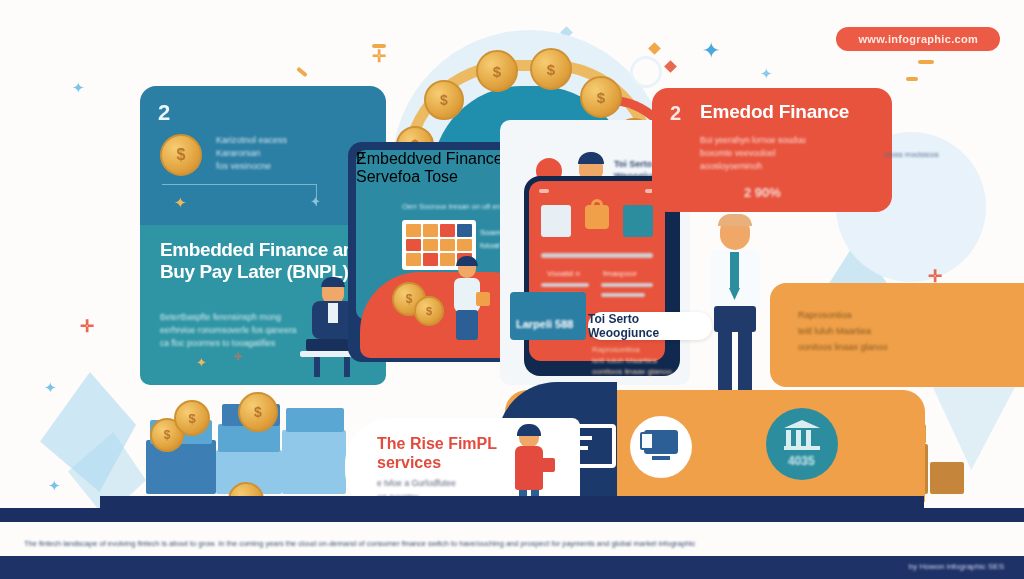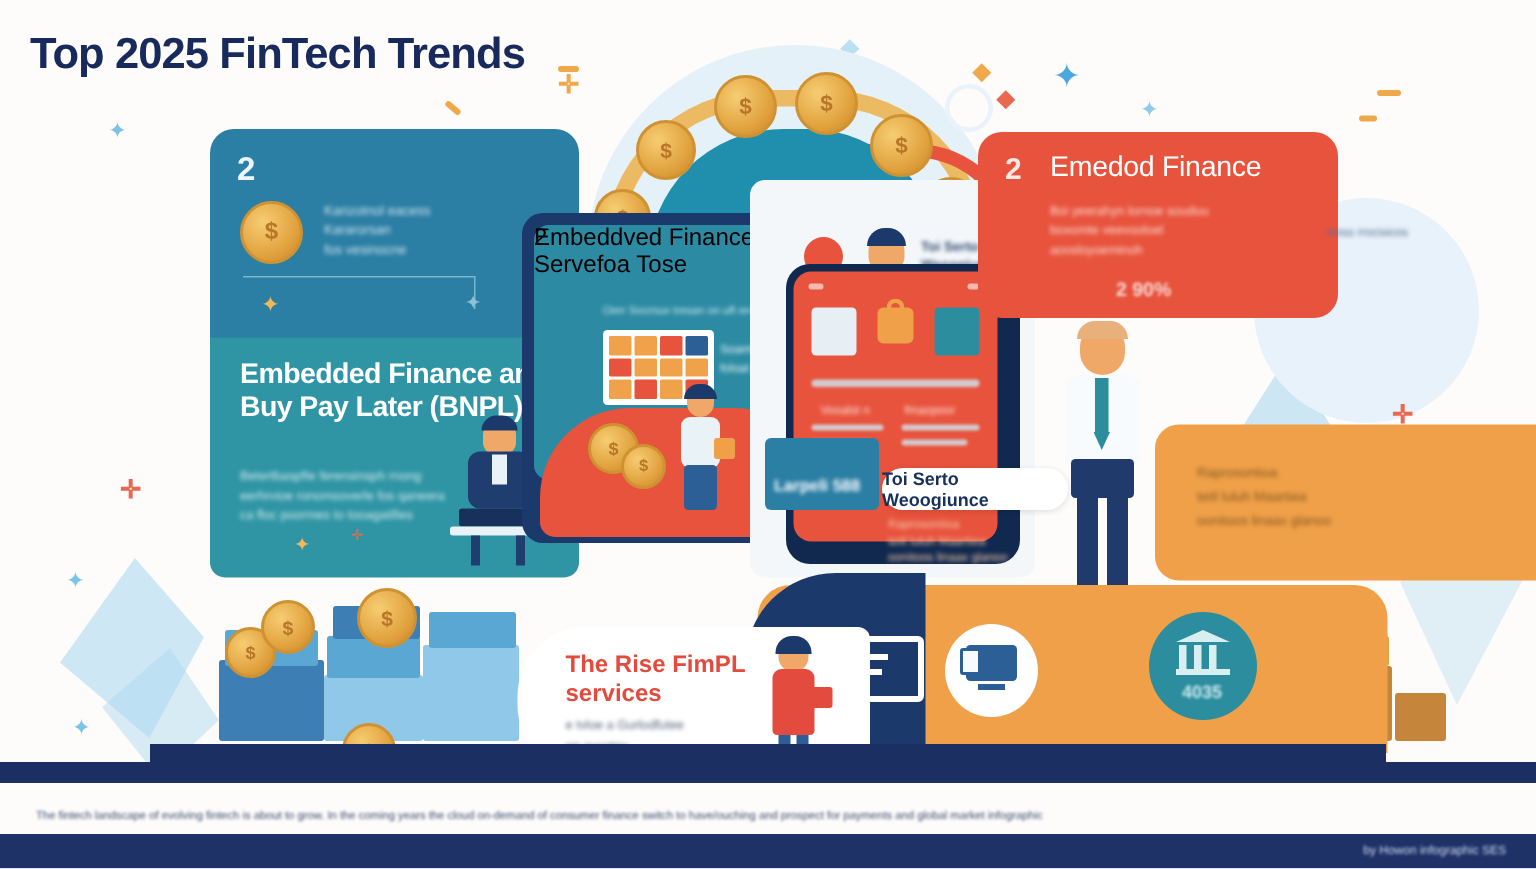--- a/index.html
+++ b/index.html
@@ -61,21 +61,21 @@
   #phonescr{left:529px;top:181px;width:136px;height:180px;background:#e8533d;border-radius:12px;}
   .picon{background:#f3c98f;border-radius:3px;}
 
   #pillwhite{left:588px;top:312px;width:124px;height:28px;background:#ffffff;border-radius:14px;
              display:flex;align-items:flex-end;justify-content:center;box-shadow:0 1px 4px rgba(0,0,0,.12);}
   #pillwhite span{font-size:12px;font-weight:bold;color:#18305c;}
 
   
   #redcard{left:652px;top:88px;width:240px;height:124px;background:#e8533d;border-radius:16px;}
   #redcard .num{left:18px;top:14px;font-size:20px;font-weight:bold;color:#ffe7e2;}
-  #redcard .hd{left:48px;top:13px;font-size:19px;font-weight:normal;color:#ffffff;letter-spacing:-.2px;}
+  #redcard .hd{left:48px;top:13px;font-size:19px;font-weight:bold;color:#ffffff;letter-spacing:-.2px;}
   #redstat{left:744px;top:185px;font-size:13px;font-weight:bold;color:#f6d7d1;filter:blur(1px);}
 
   
   #bnpl{left:788px;top:196px;width:236px;height:60px;background:#2b5f96;border-radius:30px 0 0 30px;}
   #bnpl .t{left:18px;top:9px;width:200px;font-size:18px;font-weight:bold;color:#ffffff;line-height:21px;
            letter-spacing:-.3px;}
 
   
   #orangecard{left:770px;top:283px;width:254px;height:104px;background:#efa049;border-radius:16px 0 0 16px;}
 
@@ -338,15 +338,15 @@
     </div>
   </div>
 
   <div class="abs" id="basebar"></div>
   <div class="abs" id="navybar"></div>
   <div class="abs" id="caption">The fintech landscape of evolving fintech is about to grow. In the coming years the cloud on-demand of consumer finance switch to have/ouching and prospect for payments and global market infographic</div>
   <div class="abs" id="footer">
     <div class="abs t">by Howon infographic SES</div>
   </div>
 
-  <div class="abs" id="title">Top 2025 FinTech Trends</div>
+  <div class="abs" id="urlpill">www.infographic.com</div>
 
 </div>
 
 </body></html>

